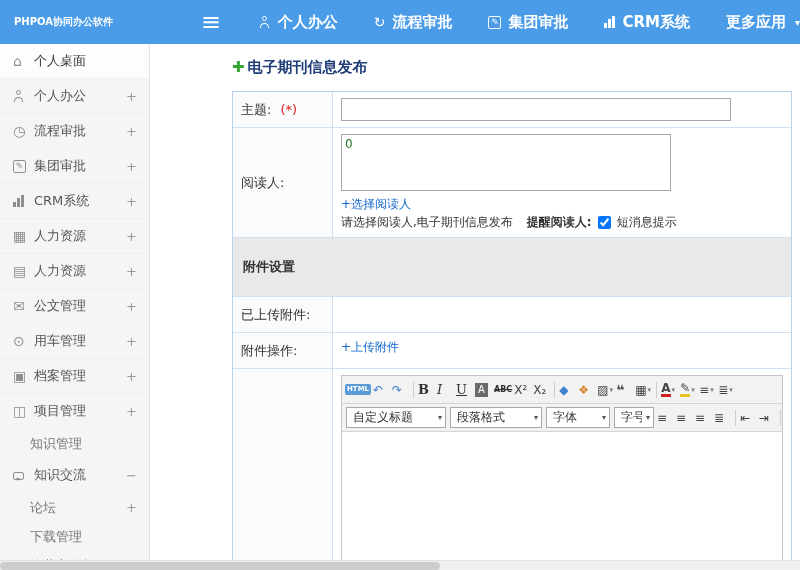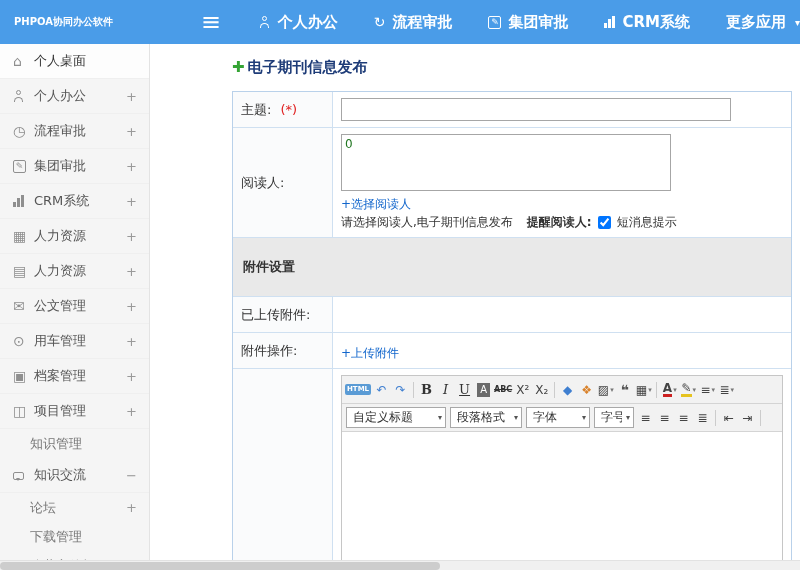--- a/index.html
+++ b/index.html
@@ -40,52 +40,52 @@
 .main{flex:1;background:#fff;padding:14px 8px 0 82px;overflow:hidden}
 .page-title{display:flex;align-items:center;gap:3px;margin-bottom:14px}
 .plus{color:#35a435;font-weight:bold;font-size:15px;line-height:1}
 .pt-text{color:#1e3c78;font-weight:bold;font-size:15px}
 
 
 .form-table{width:560px;border:1px solid #b9d1ea;border-bottom:none;font-size:13px}
 .frow{display:flex;border-bottom:1px solid #cfe0f1;min-height:36px}
 .fcell-label{width:100px;background:#fafbfc;border-right:1px solid #cfe0f1;padding:4px 4px 4px 8px;display:flex;align-items:center;gap:9px;color:#333;flex:none}
 .fcell-value{flex:1;padding:6px 8px;background:#fff;min-width:0}
-.vcenter{display:flex;align-items:flex-end}
+.vcenter{display:flex;align-items:flex-start}
 .req{color:#e02020}
 .bold{font-weight:bold}
 .section-row{background:#e9e9e9;padding:20px 10px;display:block;min-height:30px}
 .subject-input{width:390px;height:23px;border:1px solid #a6a6a6;font-size:12px;padding:0 3px;background:#fff}
 .readers-textarea{width:330px;height:57px;border:1px solid #a6a6a6;font-size:12px;padding:2px 3px;color:#227722;resize:none;font-family:"DejaVu Sans","Liberation Sans",sans-serif}
 .link{color:#1266cc;font-size:12px;text-decoration:none;cursor:pointer}
 .link-line{margin:2px 0 1px}
 .hint-line{display:flex;align-items:center;font-size:12px;gap:4px;white-space:nowrap}
 .hint-line .bold{margin-left:10px}
 .hint-line input{margin:0 2px}
 
 
 .editor{border:1px solid #c6c6c6;background:#fff;width:100%}
 .toolbar{display:flex;align-items:center;background:#f2f2f2;border-bottom:1px solid #d4d4d4;padding:2px 2px;height:28px;overflow:hidden}
-.tbtn{display:inline-flex;align-items:center;justify-content:center;min-width:17px;height:22px;margin:16px 1px;cursor:pointer;color:#444;flex:none}
+.tbtn{display:inline-flex;align-items:center;min-width:17px;height:22px;margin:16px 1px;cursor:pointer;color:#444;flex:none}
 .icwrap{display:inline-flex;align-items:center;justify-content:center}
 .tsep{width:1px;height:16px;background:#ccc;margin:0 3px;flex:none}
 .ic{font-size:12px;line-height:1}
 .ic-serif{font-family:"DejaVu Serif","Liberation Serif",serif;font-size:13px;color:#333;line-height:1}
 .ic-b{font-weight:bold}.ic-i{font-style:italic}.ic-u{text-decoration:underline}
 .ic-blue{color:#3f7fd0}
 .ic-orange{color:#d9822b}
 .ic-html{font-size:7px;font-weight:bold;color:#fff;background:#5a9bd5;padding:2px 2px;border-radius:2px;line-height:1}
 .ic-abox{background:#6b6b6b;color:#fff;font-size:10px;padding:0 3px;line-height:14px}
 .ic-strike{font-size:8px;font-weight:bold;text-decoration:line-through;color:#333;line-height:1}
 .ic-quote{font-size:14px;font-weight:bold;color:#555;line-height:1}
 .ic-fontcolor{font-size:12px;font-weight:bold;border-bottom:3px solid #cc2020;line-height:11px}
 .ic-pencolor{font-size:12px;border-bottom:3px solid #e6c31f;line-height:11px}
 .tcaret{font-size:7px;color:#777;margin-left:1px}
 .tdrop{display:inline-flex;align-items:center;justify-content:space-between;background:#fff;border:1px solid #a8a8a8;height:21px;padding:0 3px 0 6px;margin:0 2px;font-size:12px;color:#333;cursor:pointer;flex:none}
-.tdrop-0{width:100px}.tdrop-1{width:72px}.tdrop-2{width:64px}.tdrop-3{width:40px}
+.tdrop-0{width:100px}.tdrop-1{width:92px}.tdrop-2{width:64px}.tdrop-3{width:40px}
 .tdrop-label{white-space:nowrap;overflow:hidden}
 .tdrop-caret{font-size:8px;color:#555;margin-left:4px}
 .editor-body{height:360px;background:#fff}
 
 
 .hscroll{position:absolute;left:0;bottom:0;width:800px;height:10px;background:#f0f0f0;border-top:1px solid #e2e2e2}
 .hscroll .thumb{height:8px;margin-top:1px;width:440px;background:#cdcdcd;border-radius:4px}
 </style>
 </head>
 <body>

